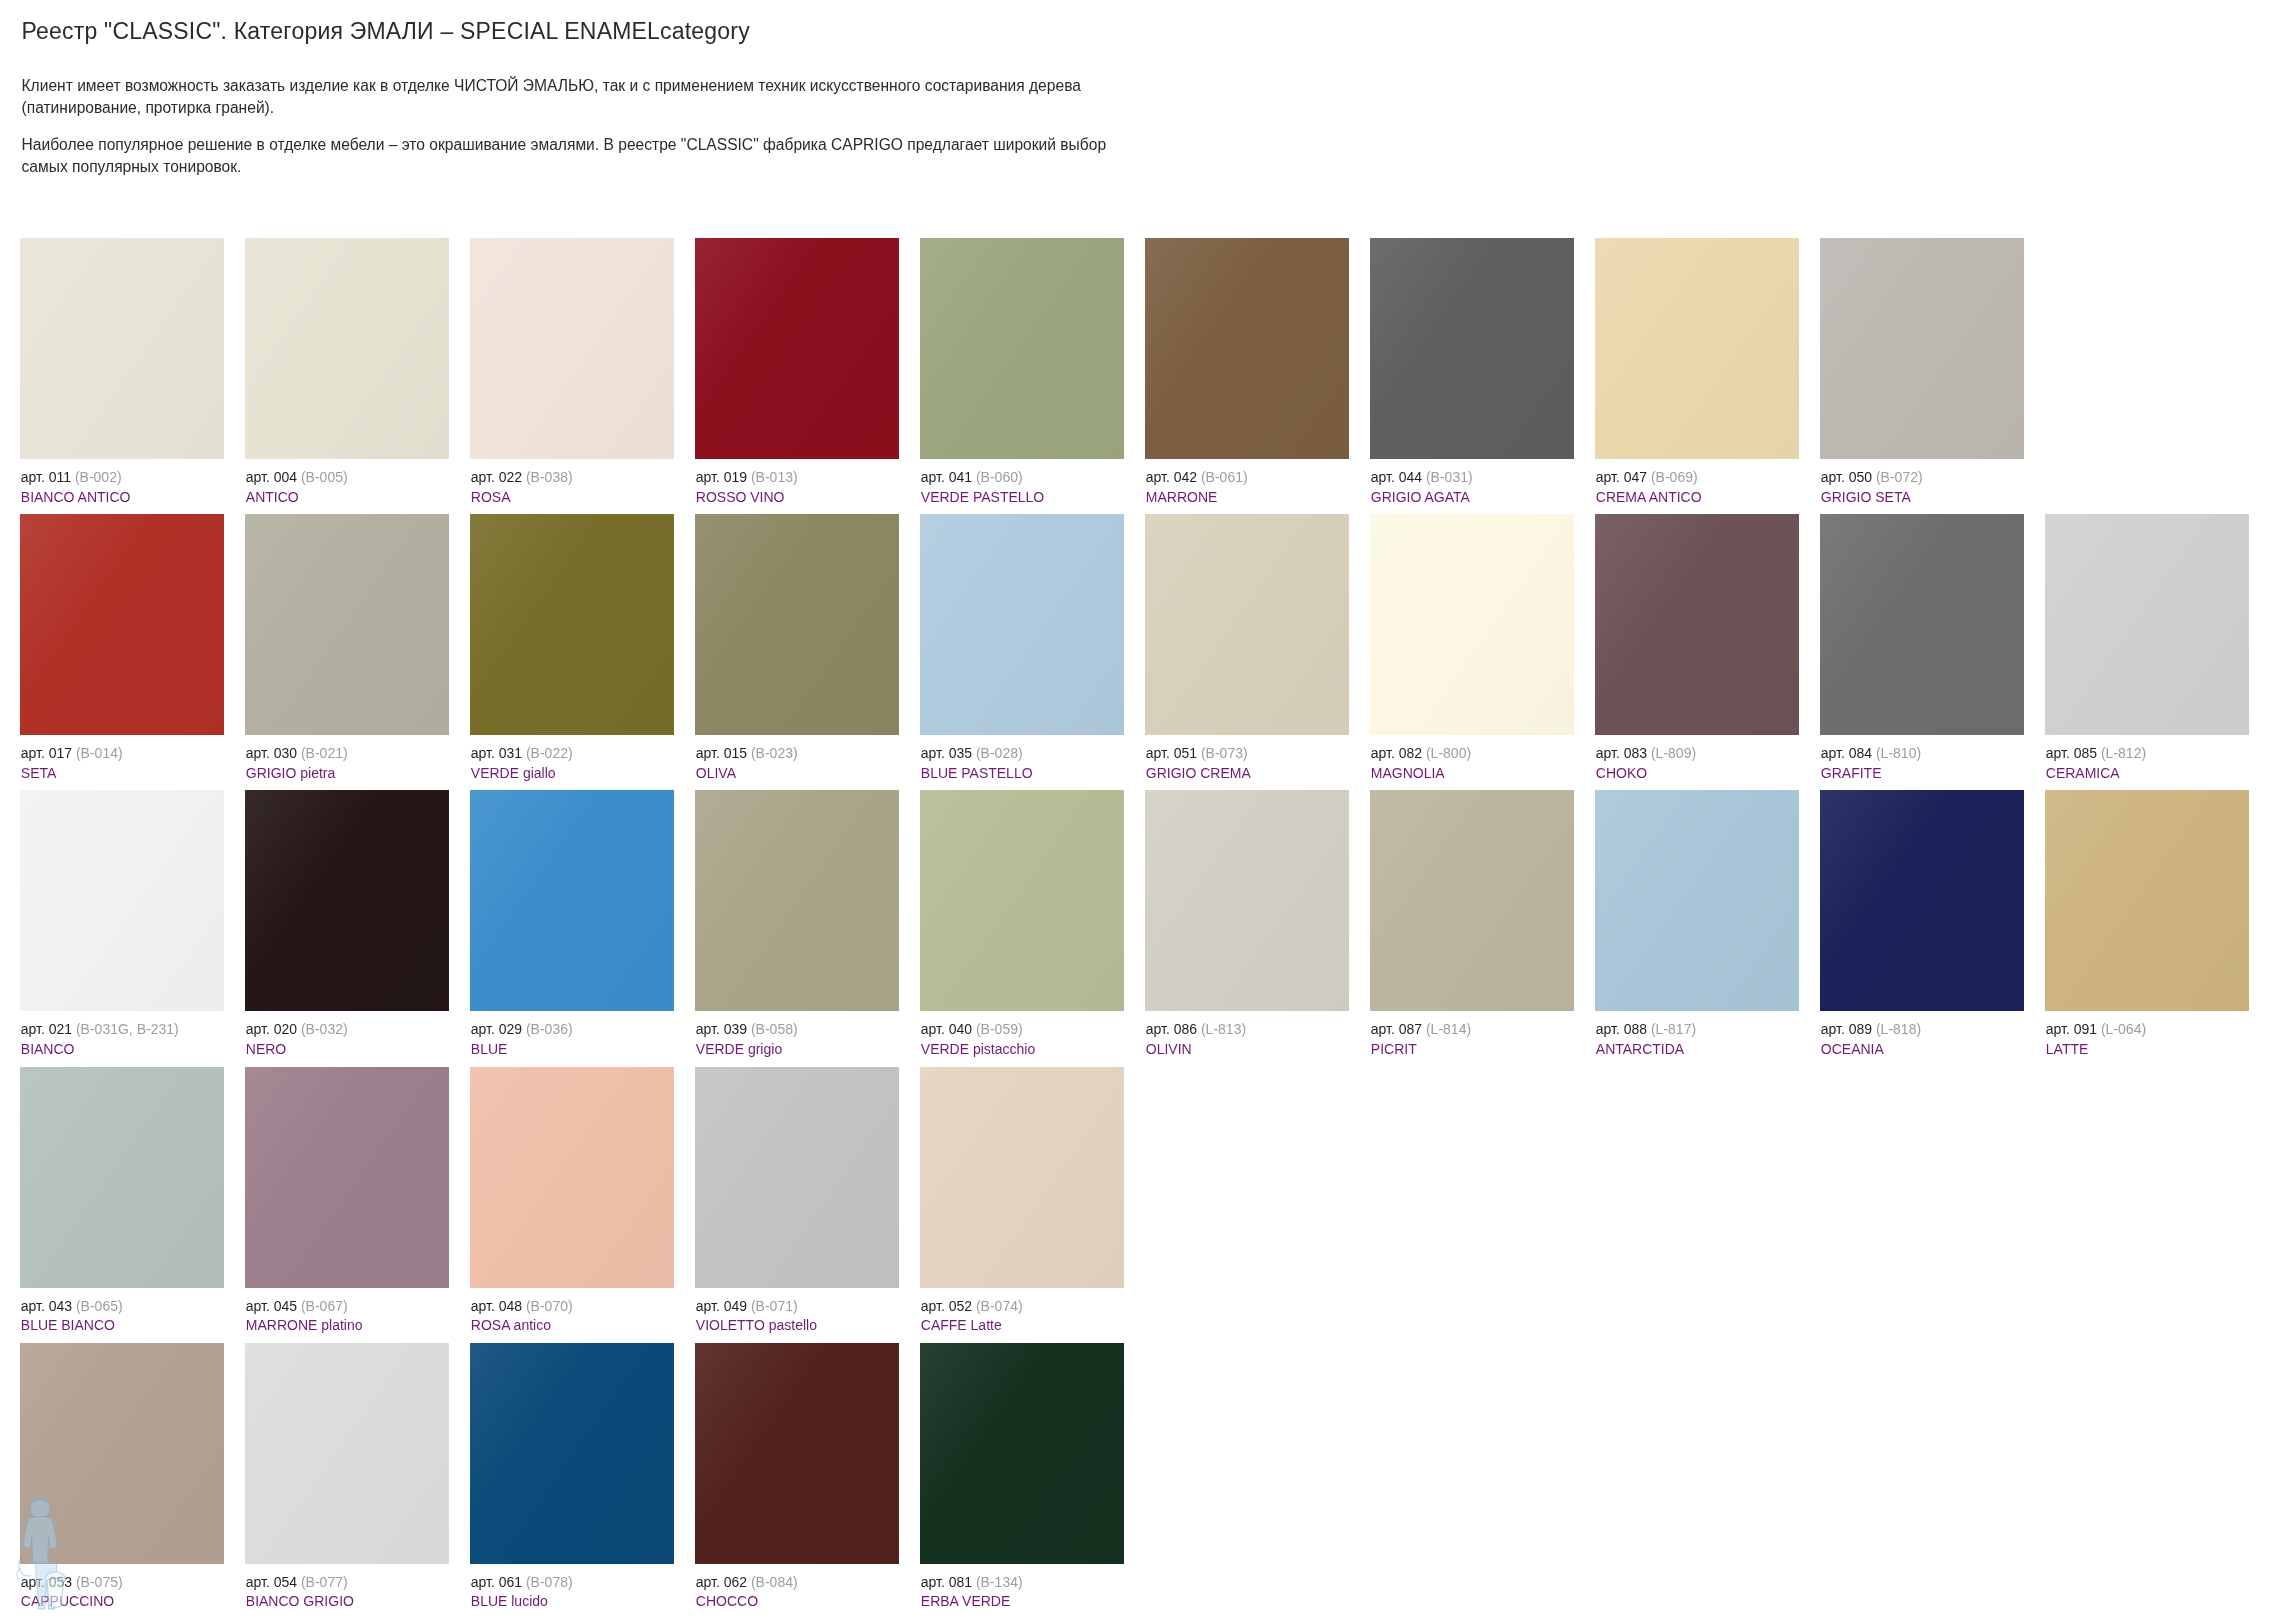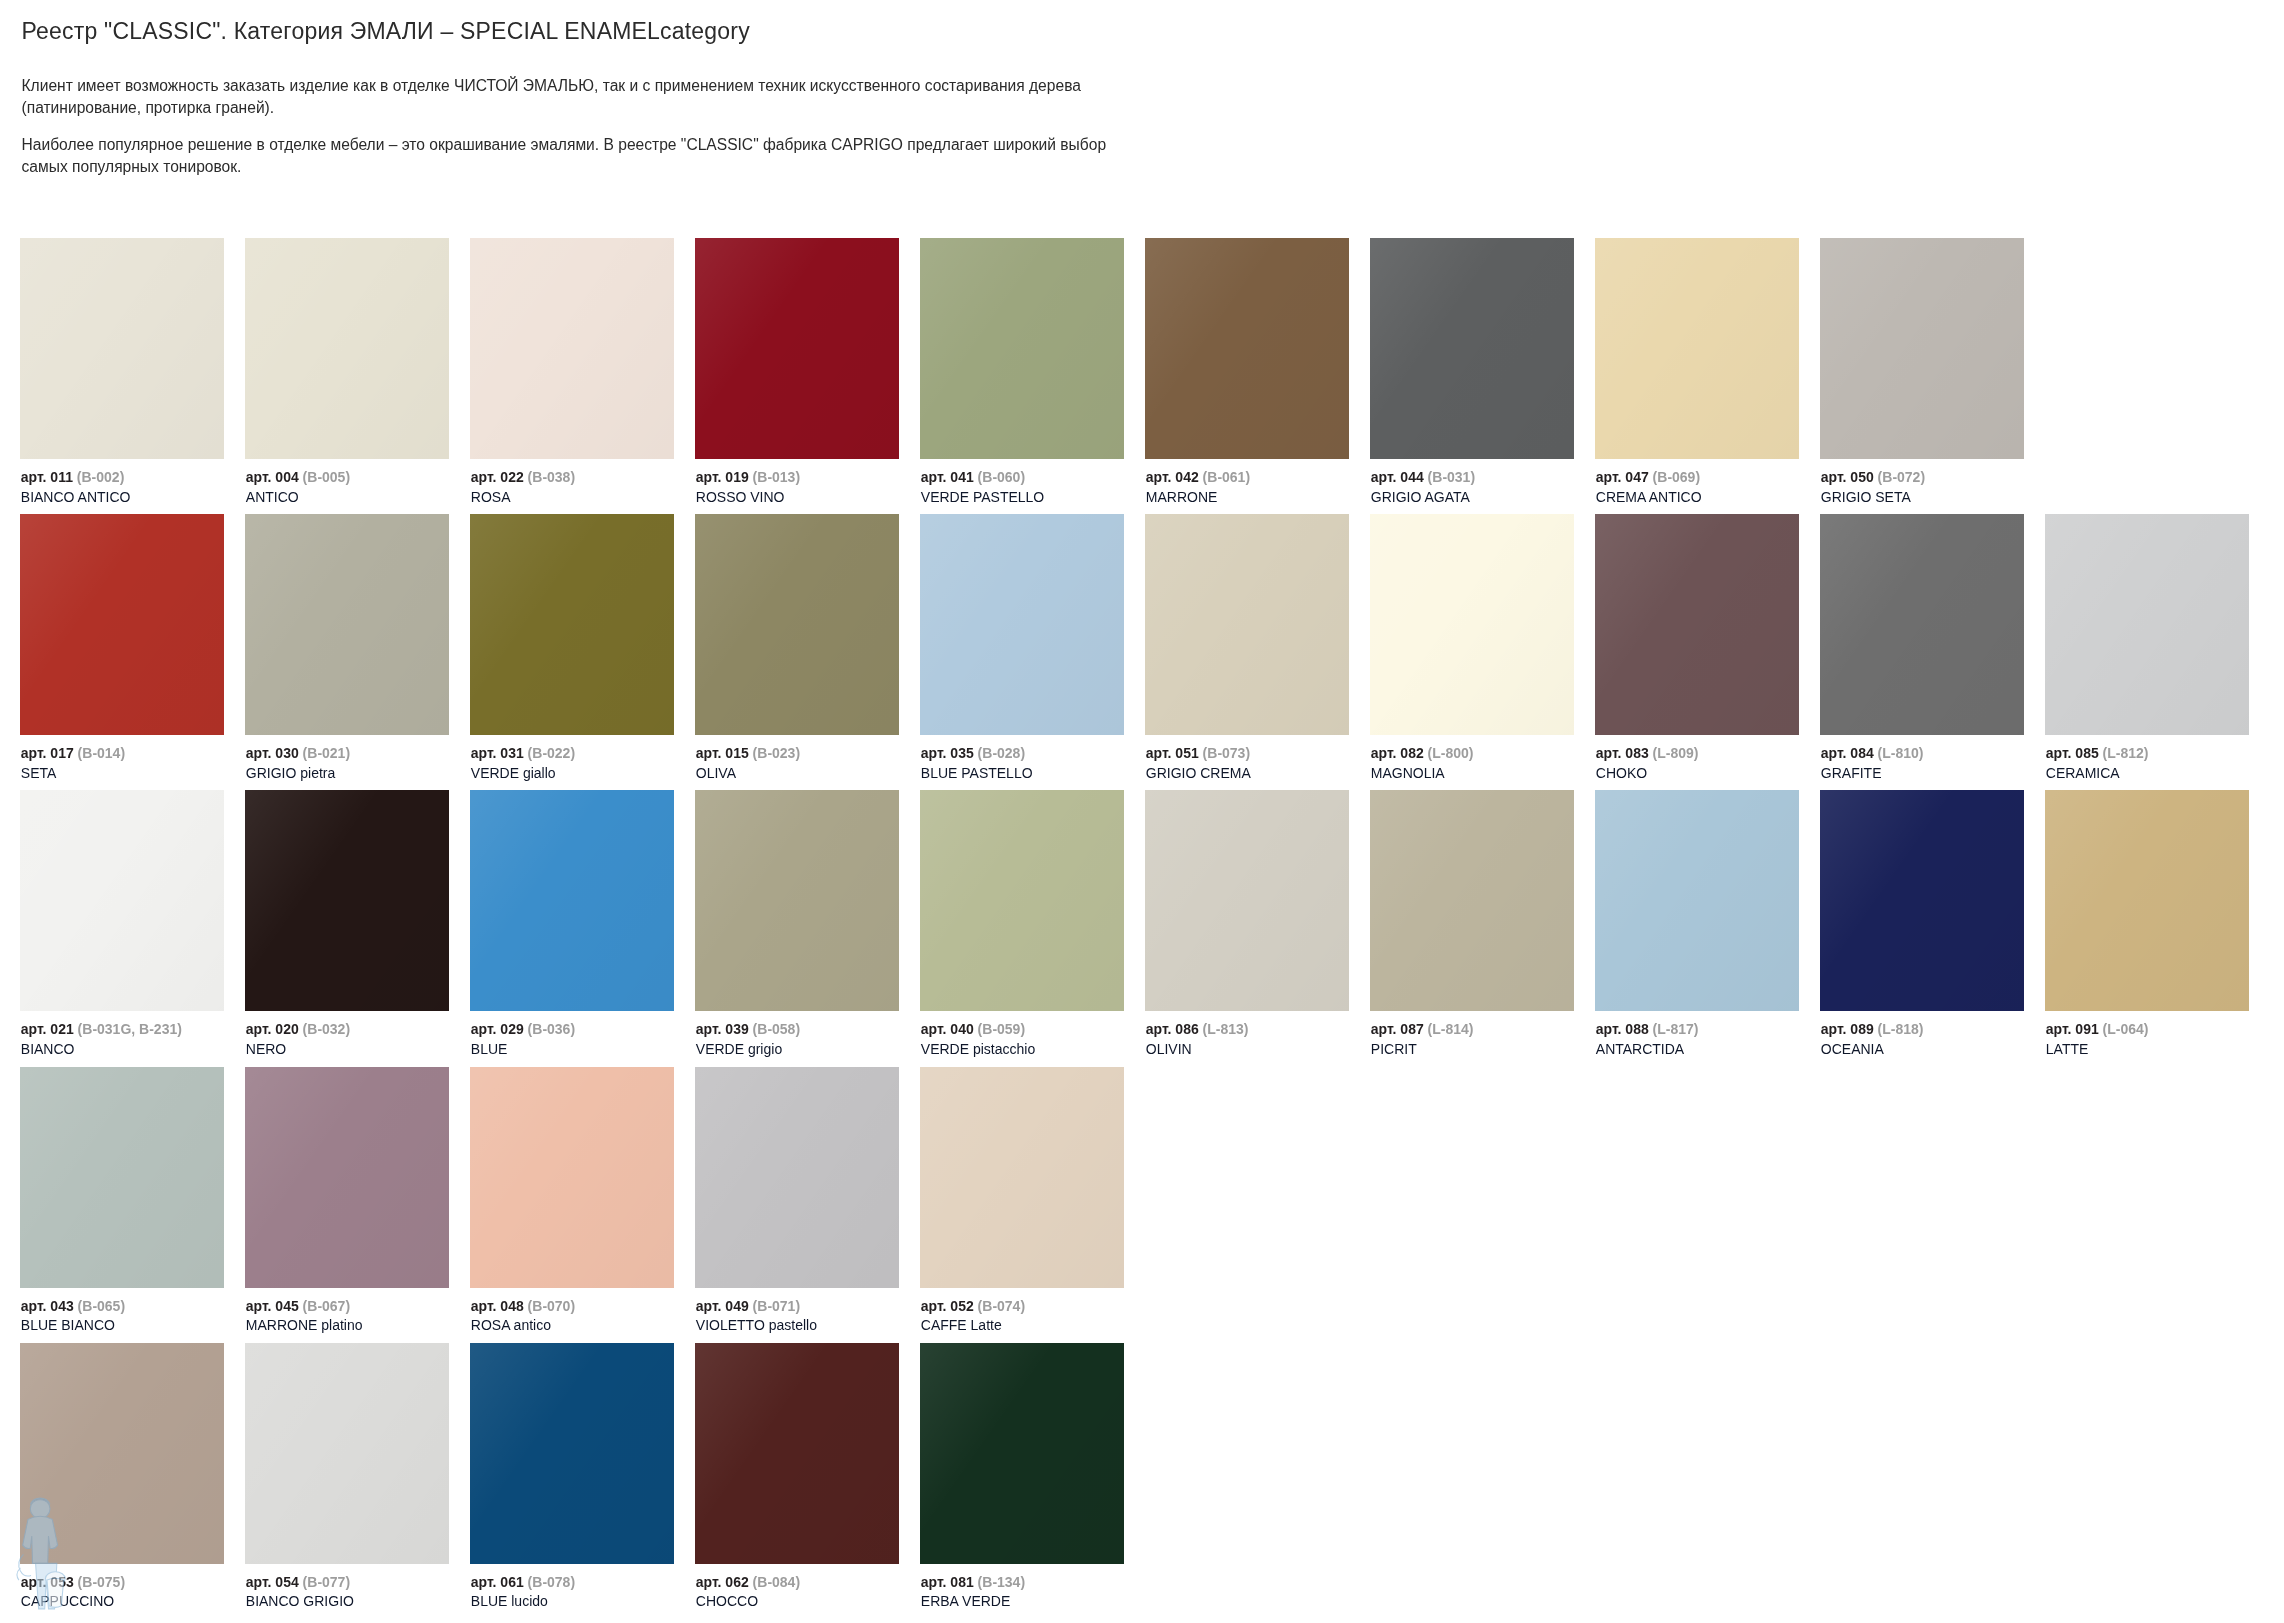--- a/index.html
+++ b/index.html
@@ -91,29 +91,28 @@
 
   .swatch-meta {
     padding-top: 9px;
     padding-left: 0.8px;
   }
   .code-line {
     font-size: 14px;
     line-height: 1.3;
     color: #231f20;
     white-space: nowrap;
-    font-weight: bold;
   }
   .code-line .alt {
     color: #9d9d9d;
   }
   .name-line {
     font-size: 14px;
     line-height: 1.35;
-    color: #0f172a;
+    color: #701a75;
     white-space: nowrap;
     padding-top: 1.5px;
   }
 
   
   .watermark {
     position: absolute;
     left: 4.6px;
     bottom: 6px;
     width: 90px;

